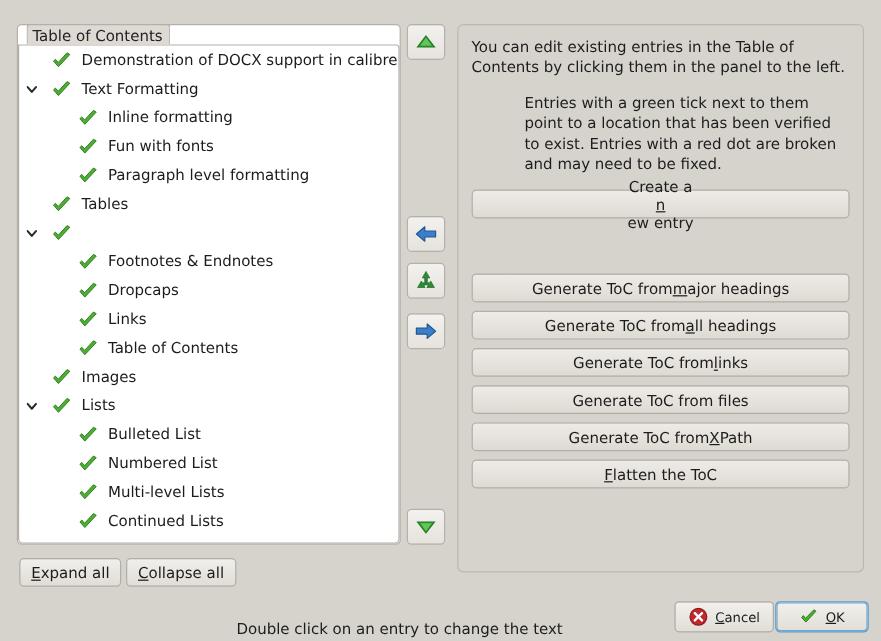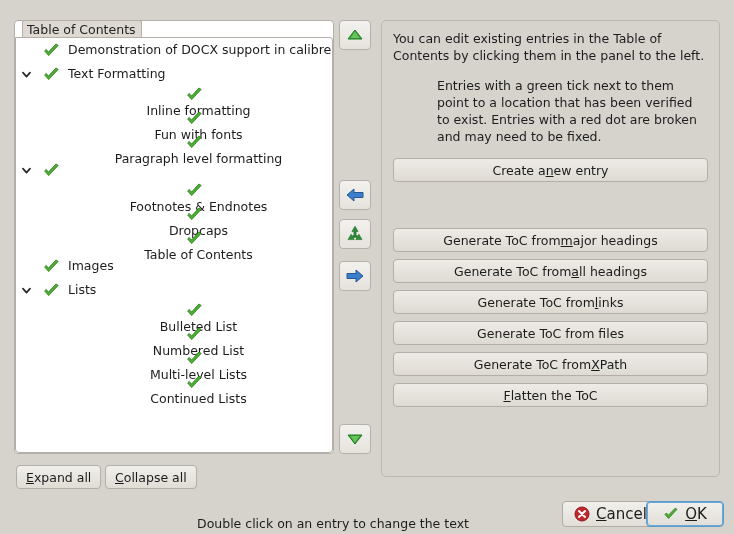--- a/index.html
+++ b/index.html
@@ -85,21 +85,21 @@
     margin-right: 8px;
   }
   .tick svg { display: block; }
   .tree-label {
     font-size: 12.5px;
     color: #1c1c1c;
     line-height: 16px;
     text-align: right;
   }
   .lvl1 { padding-left: 27px; }
-  .lvl2 { padding-left: 49px; flex-direction: column; }
+  .lvl2 { padding-left: 49px; }
 
   
   #mid-bar {
     position: absolute;
     left: 339px;
     top: 20px;
     width: 32px;
     height: 434px;
   }
   .tool-btn {
@@ -191,21 +191,21 @@
     margin-top: 47px;
   }
 
   .dlg-btn {
     position: absolute;
     height: 26px;
     border: 1px solid #b0aca5;
     border-radius: 4px;
     background: linear-gradient(to bottom, #f2f0ec 0%, #e1ded7 100%);
     font-family: "DejaVu Sans", sans-serif;
-    font-size: 15px;
+    font-size: 11px;
     color: #1c1c1c;
     box-sizing: border-box;
     display: flex;
     align-items: center;
     justify-content: center;
     gap: 6px;
     padding: 0 11px;
     cursor: pointer;
   }
   #cancel-button { left: 562px; top: 501px; }
@@ -264,20 +264,28 @@
     </div>
     <div class="tree-row lvl2">
       <span class="tick">
         <svg width="17" height="17" viewBox="0 0 17 17" aria-hidden="true">
           <path d="M1.6 8.9 L5.7 13.6 L15.2 3.4 L12.9 2.0 L5.5 10.0 L3.2 7.4 Z" fill="#4caf34" stroke="#2f7a1f" stroke-width="0.8" stroke-linejoin="round"></path>
         </svg>
       </span>
       <span class="tree-label">Paragraph level formatting</span>
     </div>
     <div class="tree-row lvl1">
+      <span class="tick">
+        <svg width="17" height="17" viewBox="0 0 17 17" aria-hidden="true">
+          <path d="M1.6 8.9 L5.7 13.6 L15.2 3.4 L12.9 2.0 L5.5 10.0 L3.2 7.4 Z" fill="#4caf34" stroke="#2f7a1f" stroke-width="0.8" stroke-linejoin="round"></path>
+        </svg>
+      </span>
+      <span class="tree-label">Tables</span>
+    </div>
+    <div class="tree-row lvl1">
       <span class="twisty">
         <svg width="9" height="9" viewBox="0 0 9 9" aria-hidden="true">
           <path d="M1 2.6 L4.5 6.6 L8 2.6" fill="none" stroke="#2a2a2a" stroke-width="1.7" stroke-linecap="round" stroke-linejoin="round"></path>
         </svg>
       </span>
       <span class="tick">
         <svg width="17" height="17" viewBox="0 0 17 17" aria-hidden="true">
           <path d="M1.6 8.9 L5.7 13.6 L15.2 3.4 L12.9 2.0 L5.5 10.0 L3.2 7.4 Z" fill="#4caf34" stroke="#2f7a1f" stroke-width="0.8" stroke-linejoin="round"></path>
         </svg>
       </span>
@@ -290,20 +298,28 @@
       </span>
       <span class="tree-label">Footnotes &amp; Endnotes</span>
     </div>
     <div class="tree-row lvl2">
       <span class="tick">
         <svg width="17" height="17" viewBox="0 0 17 17" aria-hidden="true">
           <path d="M1.6 8.9 L5.7 13.6 L15.2 3.4 L12.9 2.0 L5.5 10.0 L3.2 7.4 Z" fill="#4caf34" stroke="#2f7a1f" stroke-width="0.8" stroke-linejoin="round"></path>
         </svg>
       </span>
       <span class="tree-label">Dropcaps</span>
+    </div>
+    <div class="tree-row lvl2">
+      <span class="tick">
+        <svg width="17" height="17" viewBox="0 0 17 17" aria-hidden="true">
+          <path d="M1.6 8.9 L5.7 13.6 L15.2 3.4 L12.9 2.0 L5.5 10.0 L3.2 7.4 Z" fill="#4caf34" stroke="#2f7a1f" stroke-width="0.8" stroke-linejoin="round"></path>
+        </svg>
+      </span>
+      <span class="tree-label">Links</span>
     </div>
     <div class="tree-row lvl2">
       <span class="tick">
         <svg width="17" height="17" viewBox="0 0 17 17" aria-hidden="true">
           <path d="M1.6 8.9 L5.7 13.6 L15.2 3.4 L12.9 2.0 L5.5 10.0 L3.2 7.4 Z" fill="#4caf34" stroke="#2f7a1f" stroke-width="0.8" stroke-linejoin="round"></path>
         </svg>
       </span>
       <span class="tree-label">Table of Contents</span>
     </div>
     <div class="tree-row lvl1">
@@ -396,21 +412,21 @@
     </svg>
   </div>
 </div>
 
 <div id="right-frame">
   <div id="help-text">
     <p>You can edit existing entries in the Table of Contents by clicking them in the panel to the left.</p>
     <p>Entries with a green tick next to them point to a location that has been verified to exist. Entries with a red dot are broken and may need to be fixed.</p>
   </div>
 
-  <button class="wide-btn" style="top:137px;">
+  <button class="wide-btn" style="top:137px;flex-direction:column;">
     <span>Create a </span>
       <span class="u">n</span>
       <span>ew entry</span>
   </button>
 
   <button class="wide-btn" style="top:207px;">
     <span>Generate ToC from </span>
       <span class="u">m</span>
       <span>ajor headings</span>
   </button>

